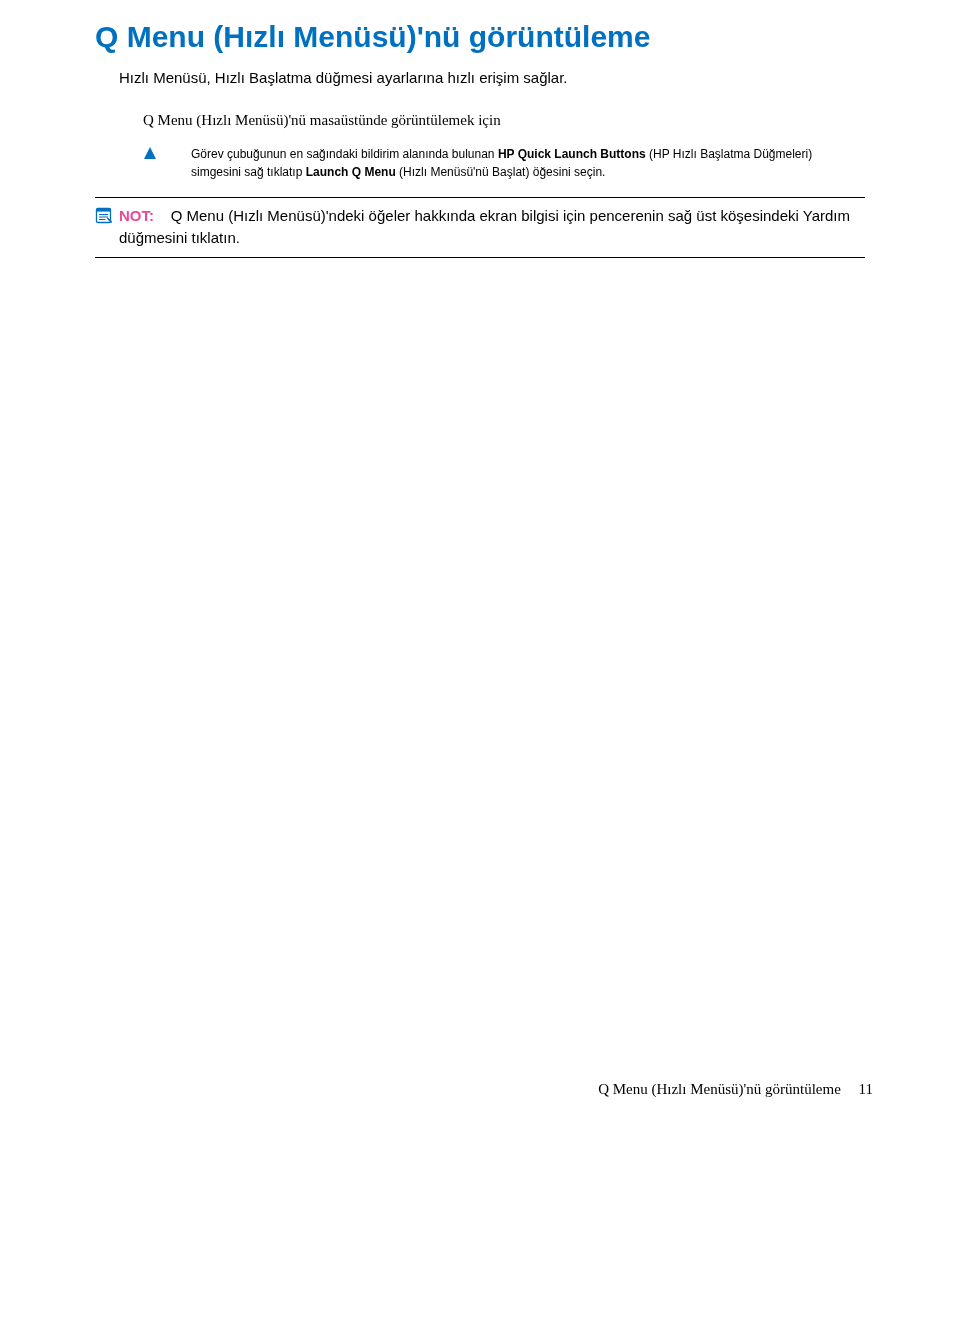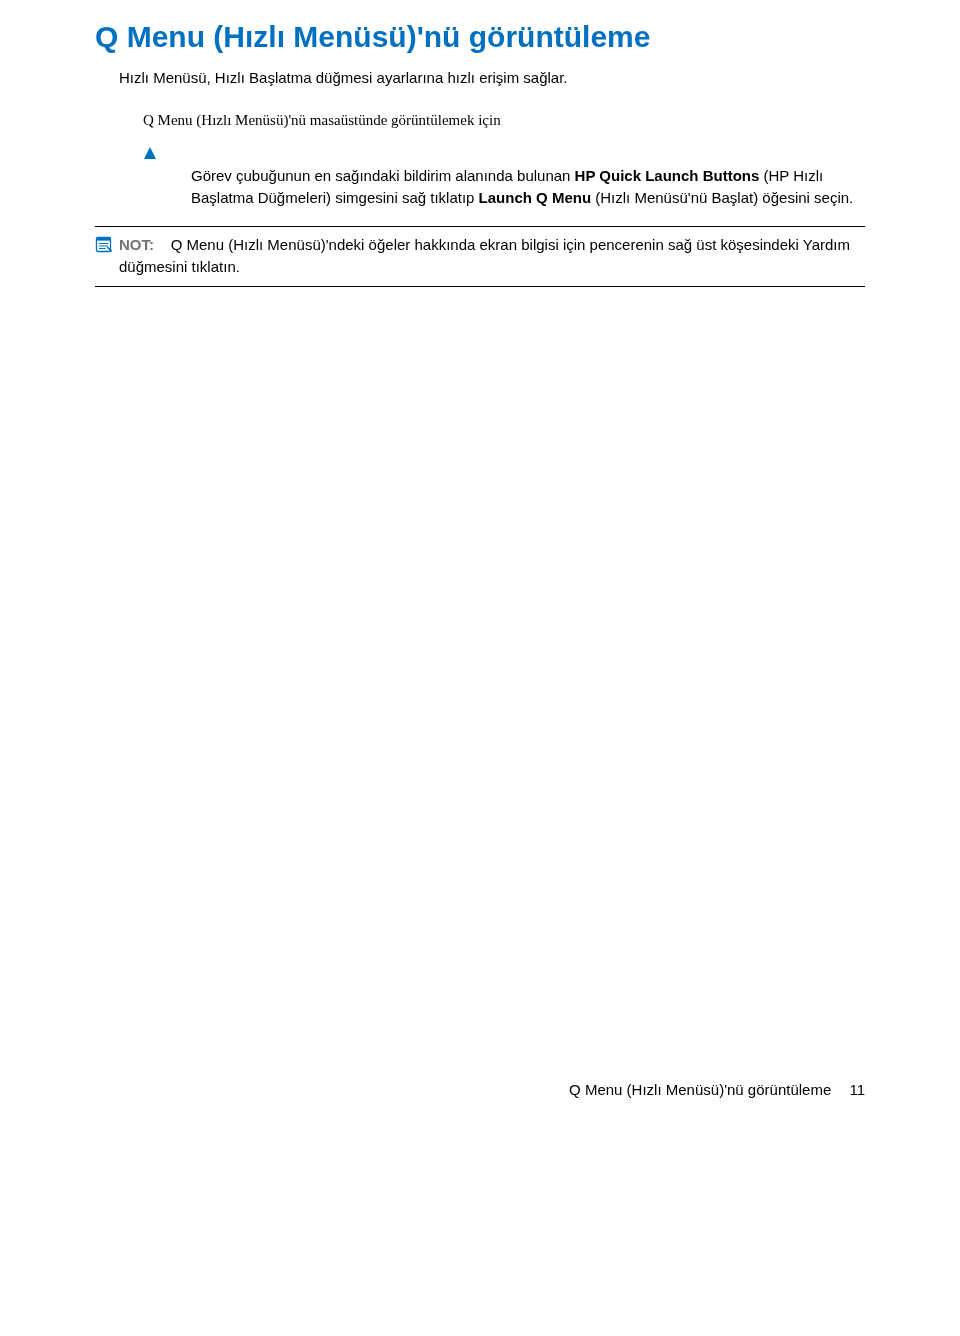--- a/index.html
+++ b/index.html
@@ -45,23 +45,22 @@
     margin-bottom: 16px;
   }
   .step-icon {
     flex: 0 0 48px;
     display: flex;
     justify-content: flex-start;
     padding-top: 1px;
   }
   .step-text {
     flex: 1;
-    font-size: 15px;
+    font-size: 12px;
     line-height: 1.5;
-    margin-top: 20px;
   }
   .step-text b { font-weight: bold; }
   .note-block {
     margin-top: 6px;
     margin-left: 0;
   }
   .note-line {
     border-top: 0.75px solid #000;
     width: 100%;
     margin-bottom: 6px;
@@ -81,29 +80,30 @@
     display: flex;
     justify-content: flex-start;
     padding-top: 2px;
   }
   .note-body {
     flex: 1;
     font-size: 15px;
     line-height: 1.5;
   }
   .note-label {
-    color: #737373;
+    color: #ec4899;
     font-weight: bold;
   }
   .footer {
     position: absolute;
     bottom: 42px;
-    right: 95px;
+    right: 87px;
     font-size: 15px;
     color: #000;
+    font-family: Liberation Serif, serif;
   }
   .footer-page {
     margin-left: 14px;
   }
 </style>
 </head>
 <body>
 
 <div class="page">
 

